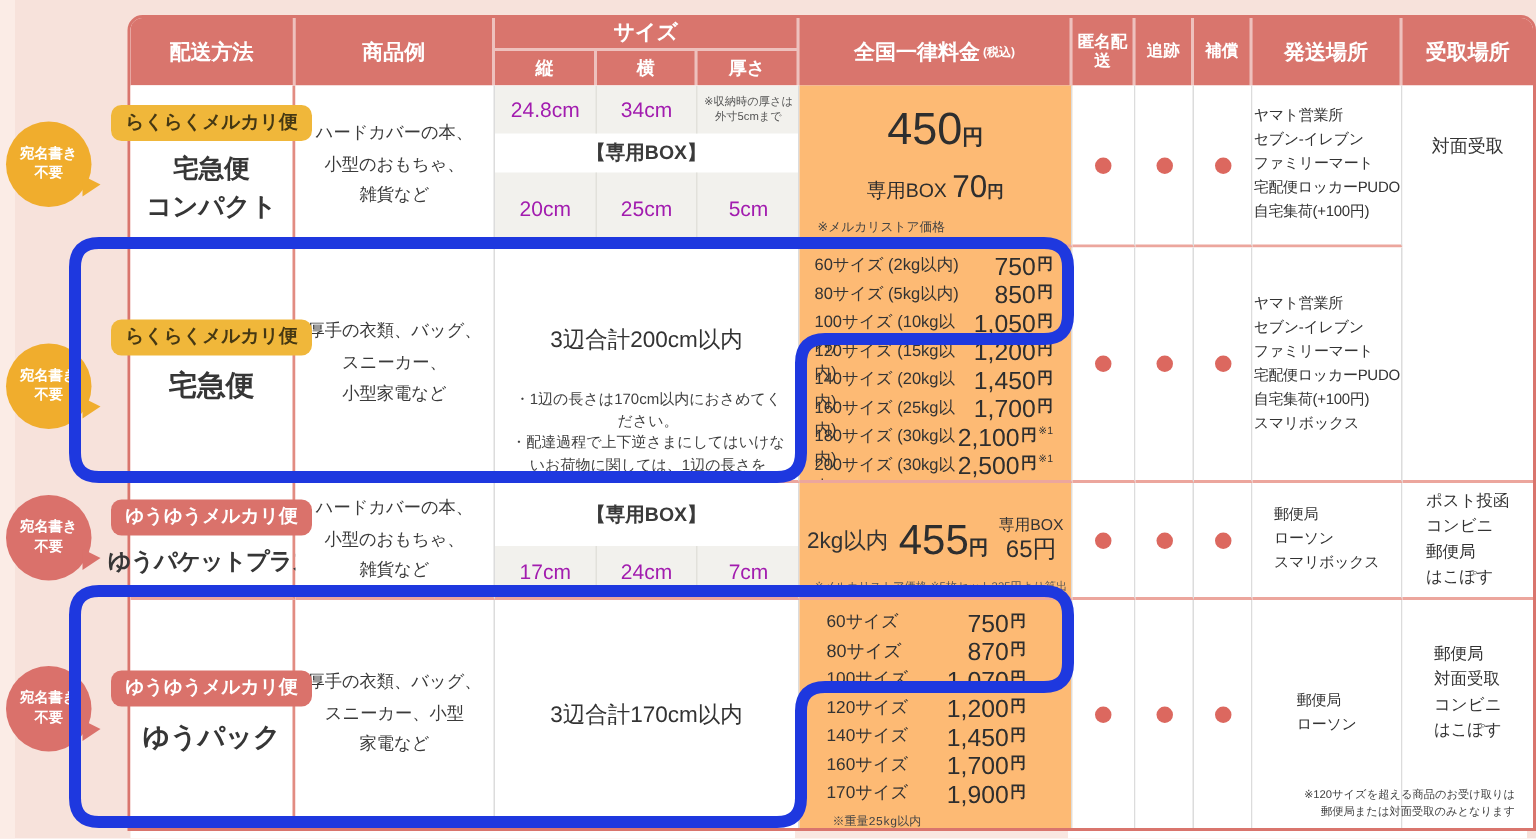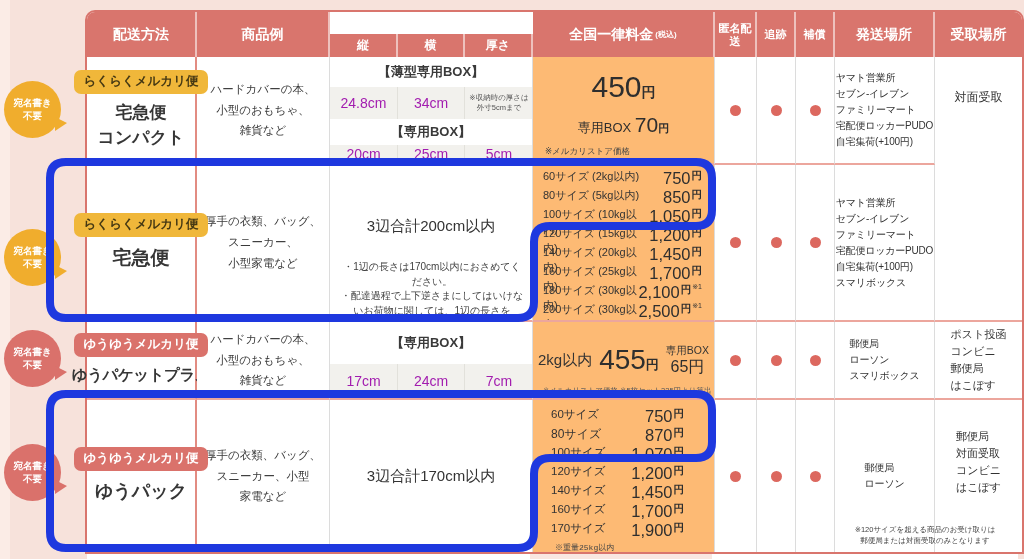--- a/index.html
+++ b/index.html
@@ -94,21 +94,21 @@
   .badge.red { background:#da716b; }
   .badge::after { content:""; position:absolute; right:-6px; top:36px; width:0; height:0;
                   border-top:6px solid transparent; border-bottom:8px solid transparent; }
   .badge.yellow::after { border-left:12px solid #f0ad2d; }
   .badge.red::after { border-left:12px solid #da716b; }
 
   .bottom-strip { position:absolute; left:87px; top:554px; width:931px; height:5px; background:#fff; }
   .bottom-strip .pinkseg { position:absolute; left:443px; top:0; width:182px; height:5px; background:#f9e7e1; }
 
   .pickup-note { position:absolute; right:14px; top:524px; width:170px; font-size:7.5px;
-                 line-height:1.5; color:#3f3f3f; text-align:center; white-space:pre-line; z-index:6; }
+                 line-height:1.5; color:#3f3f3f; text-align:right; white-space:pre-line; z-index:6; }
 
   .overlay { position:absolute; left:0; top:0; width:1024px; height:559px; pointer-events:none; z-index:50; }
 </style>
 </head>
 <body>
 
 <div class="page">
   <div class="edge-strip"></div>
 
   <div class="badge yellow" style="top:81px">宛名書き
@@ -117,20 +117,21 @@
 不要</div>
   <div class="badge red" style="top:330px">宛名書き
 不要</div>
   <div class="badge red" style="top:444px">宛名書き
 不要</div>
 
   <div class="tbl">
 
     <div class="hc rounded-l" style="grid-area:1/1/3/2">配送方法</div>
     <div class="hc" style="grid-area:1/2/3/3">商品例</div>
+    <div class="hc size-top" style="grid-area:1/3/2/6">サイズ</div>
     <div class="hc sub" style="grid-area:2/3/3/4">縦</div>
     <div class="hc sub" style="grid-area:2/4/3/5">横</div>
     <div class="hc sub" style="grid-area:2/5/3/6">厚さ</div>
     <div class="hc" style="grid-area:1/6/3/7">
       <span>全国一律料金</span>
         <span class="tax">(税込)</span>
     </div>
     <div class="hc narrow" style="grid-area:1/7/3/8">匿名配送</div>
     <div class="hc narrow" style="grid-area:1/8/3/9">追跡</div>
     <div class="hc narrow" style="grid-area:1/9/3/10">補償</div>
@@ -141,21 +142,20 @@
       <span class="pill yellow">らくらくメルカリ便</span>
       <span class="mname">宅急便
 コンパクト</span>
     </div>
     <div class="bc" style="grid-area:3/2/4/3">
       <span class="example">ハードカバーの本、
 小型のおもちゃ、
 雑貨など</span>
     </div>
     <div class="bc sizecell" style="grid-area:3/3/4/6">
-      <div class="sizelabel" style="height:30px">【薄型専用BOX】</div>
       <div class="band" style="height:32px">
         <div>24.8cm</div>
         <div>34cm</div>
         <div class="tiny">※収納時の厚さは
 外寸5cmまで</div>
       </div>
       <div class="sizelabel" style="height:26px">【専用BOX】</div>
       <div class="band" style="flex:1">
         <div>20cm</div>
         <div>25cm</div>

